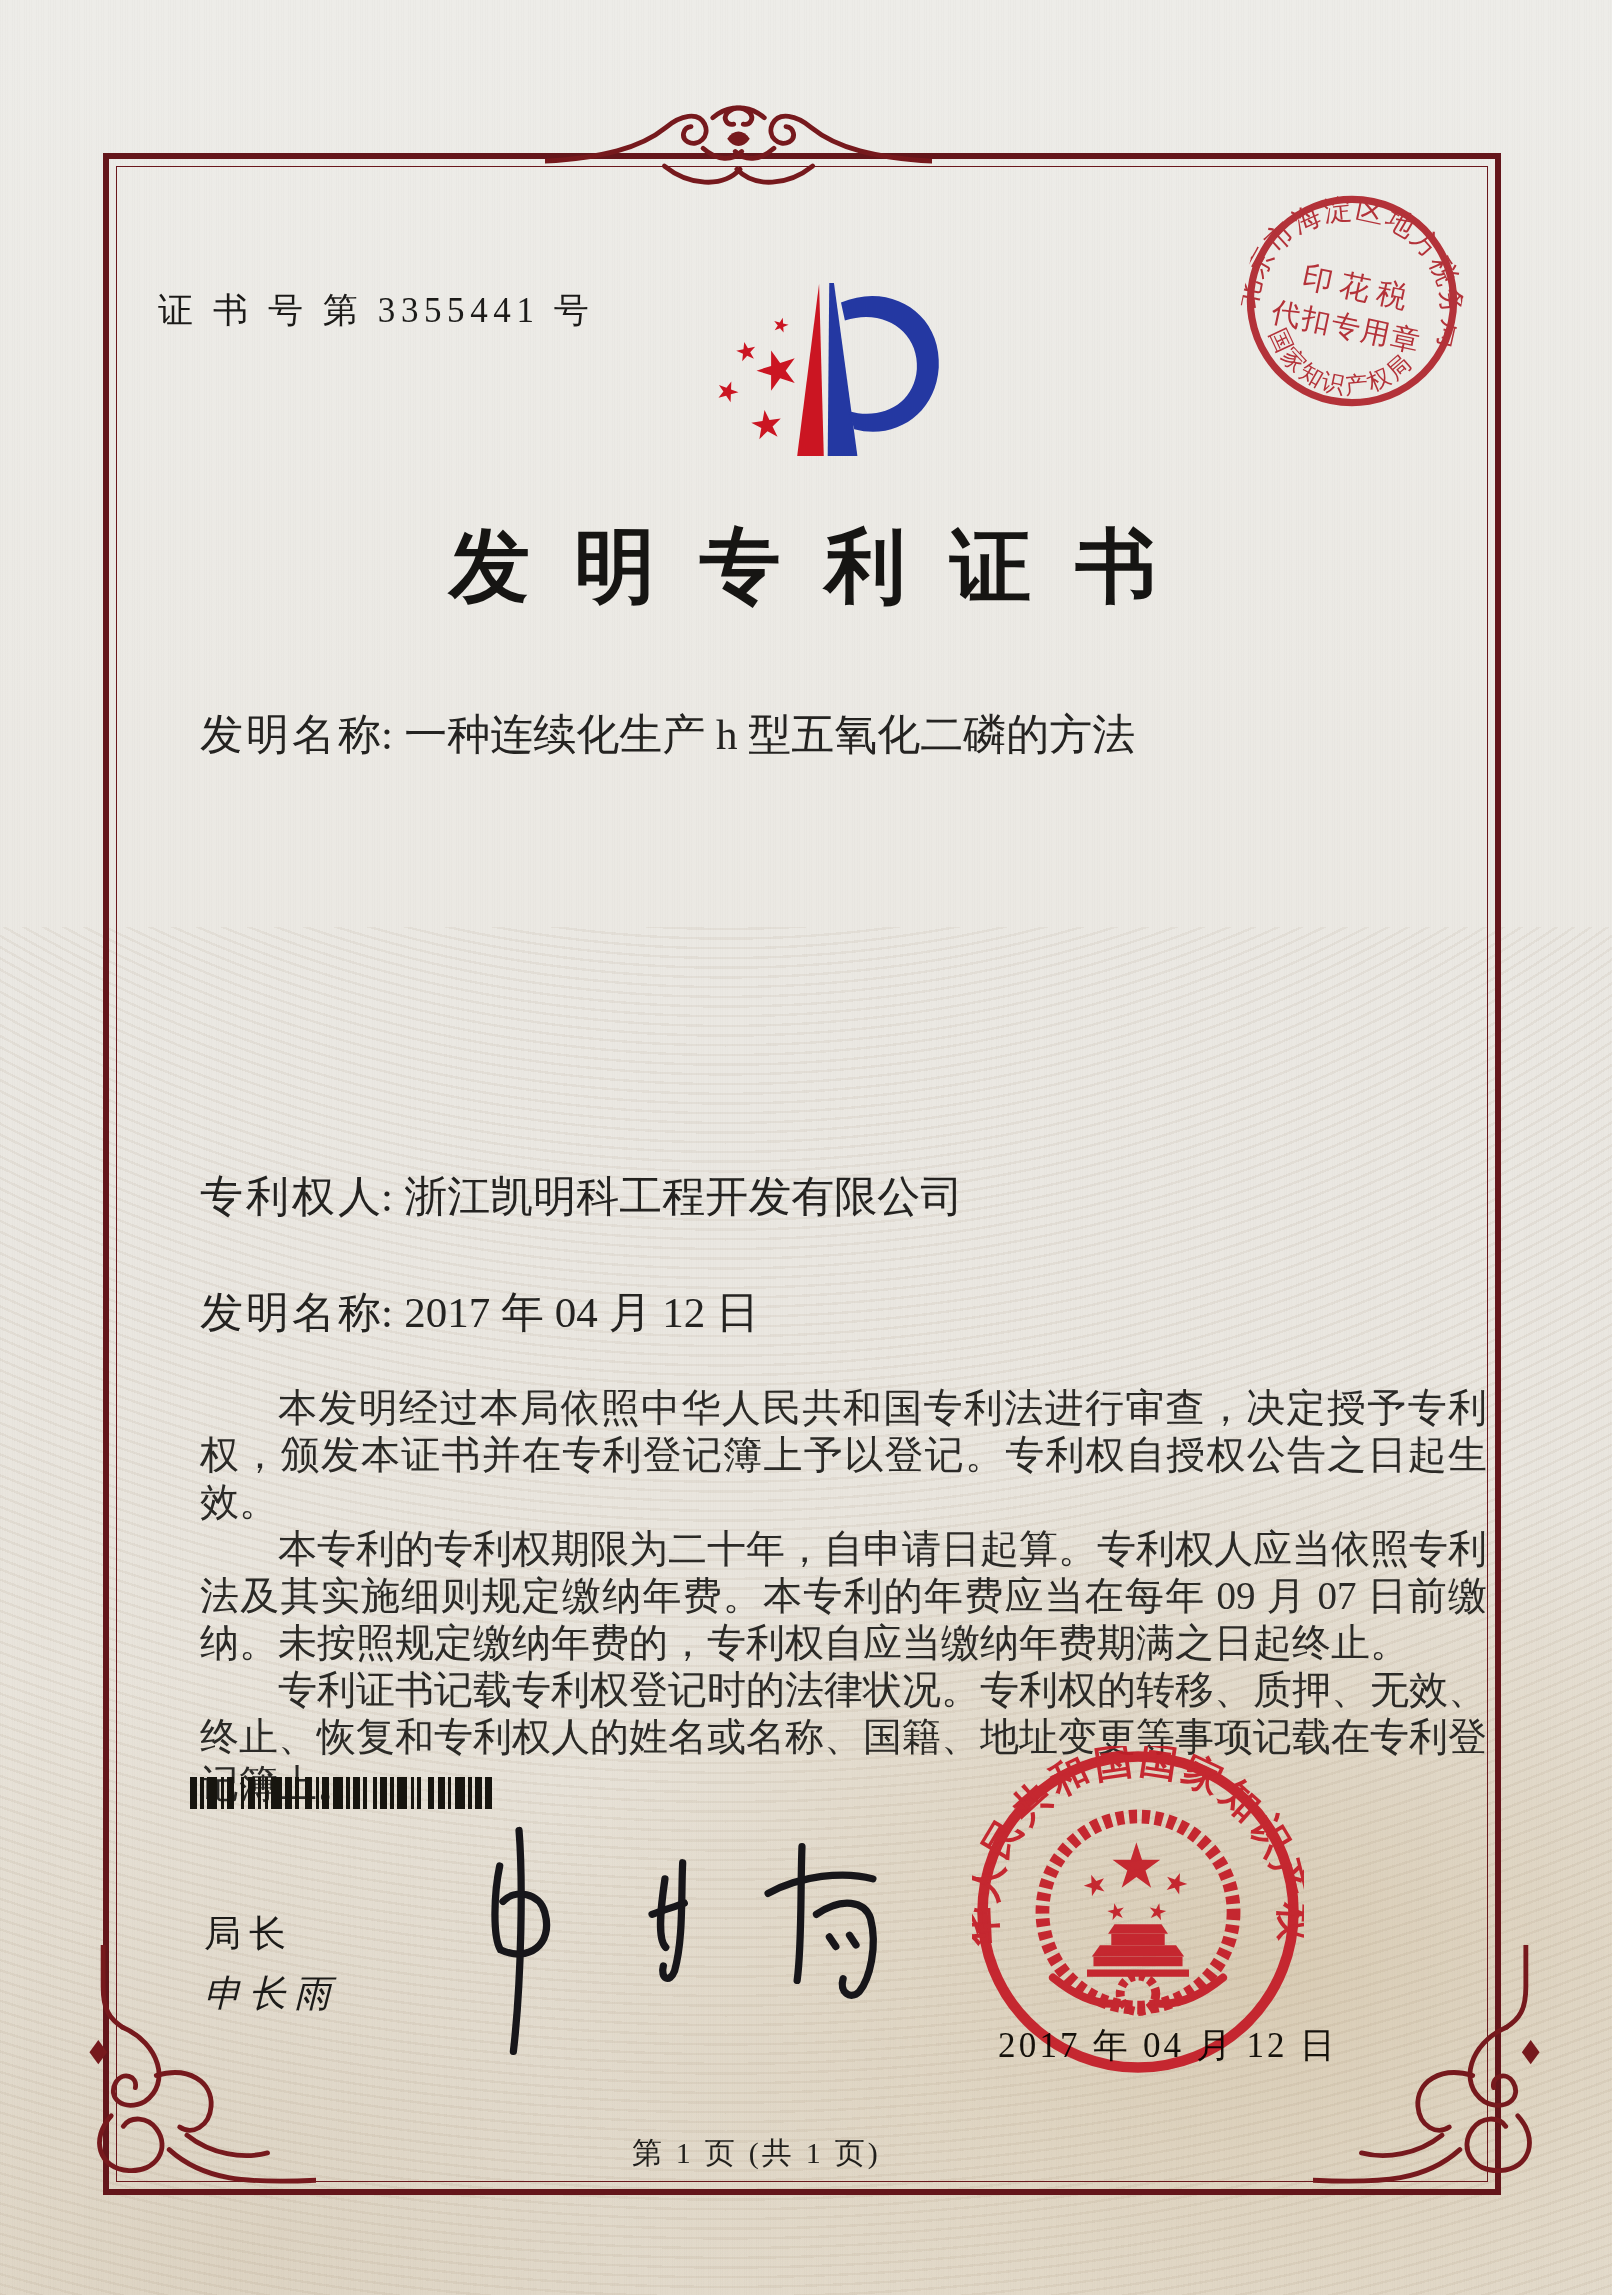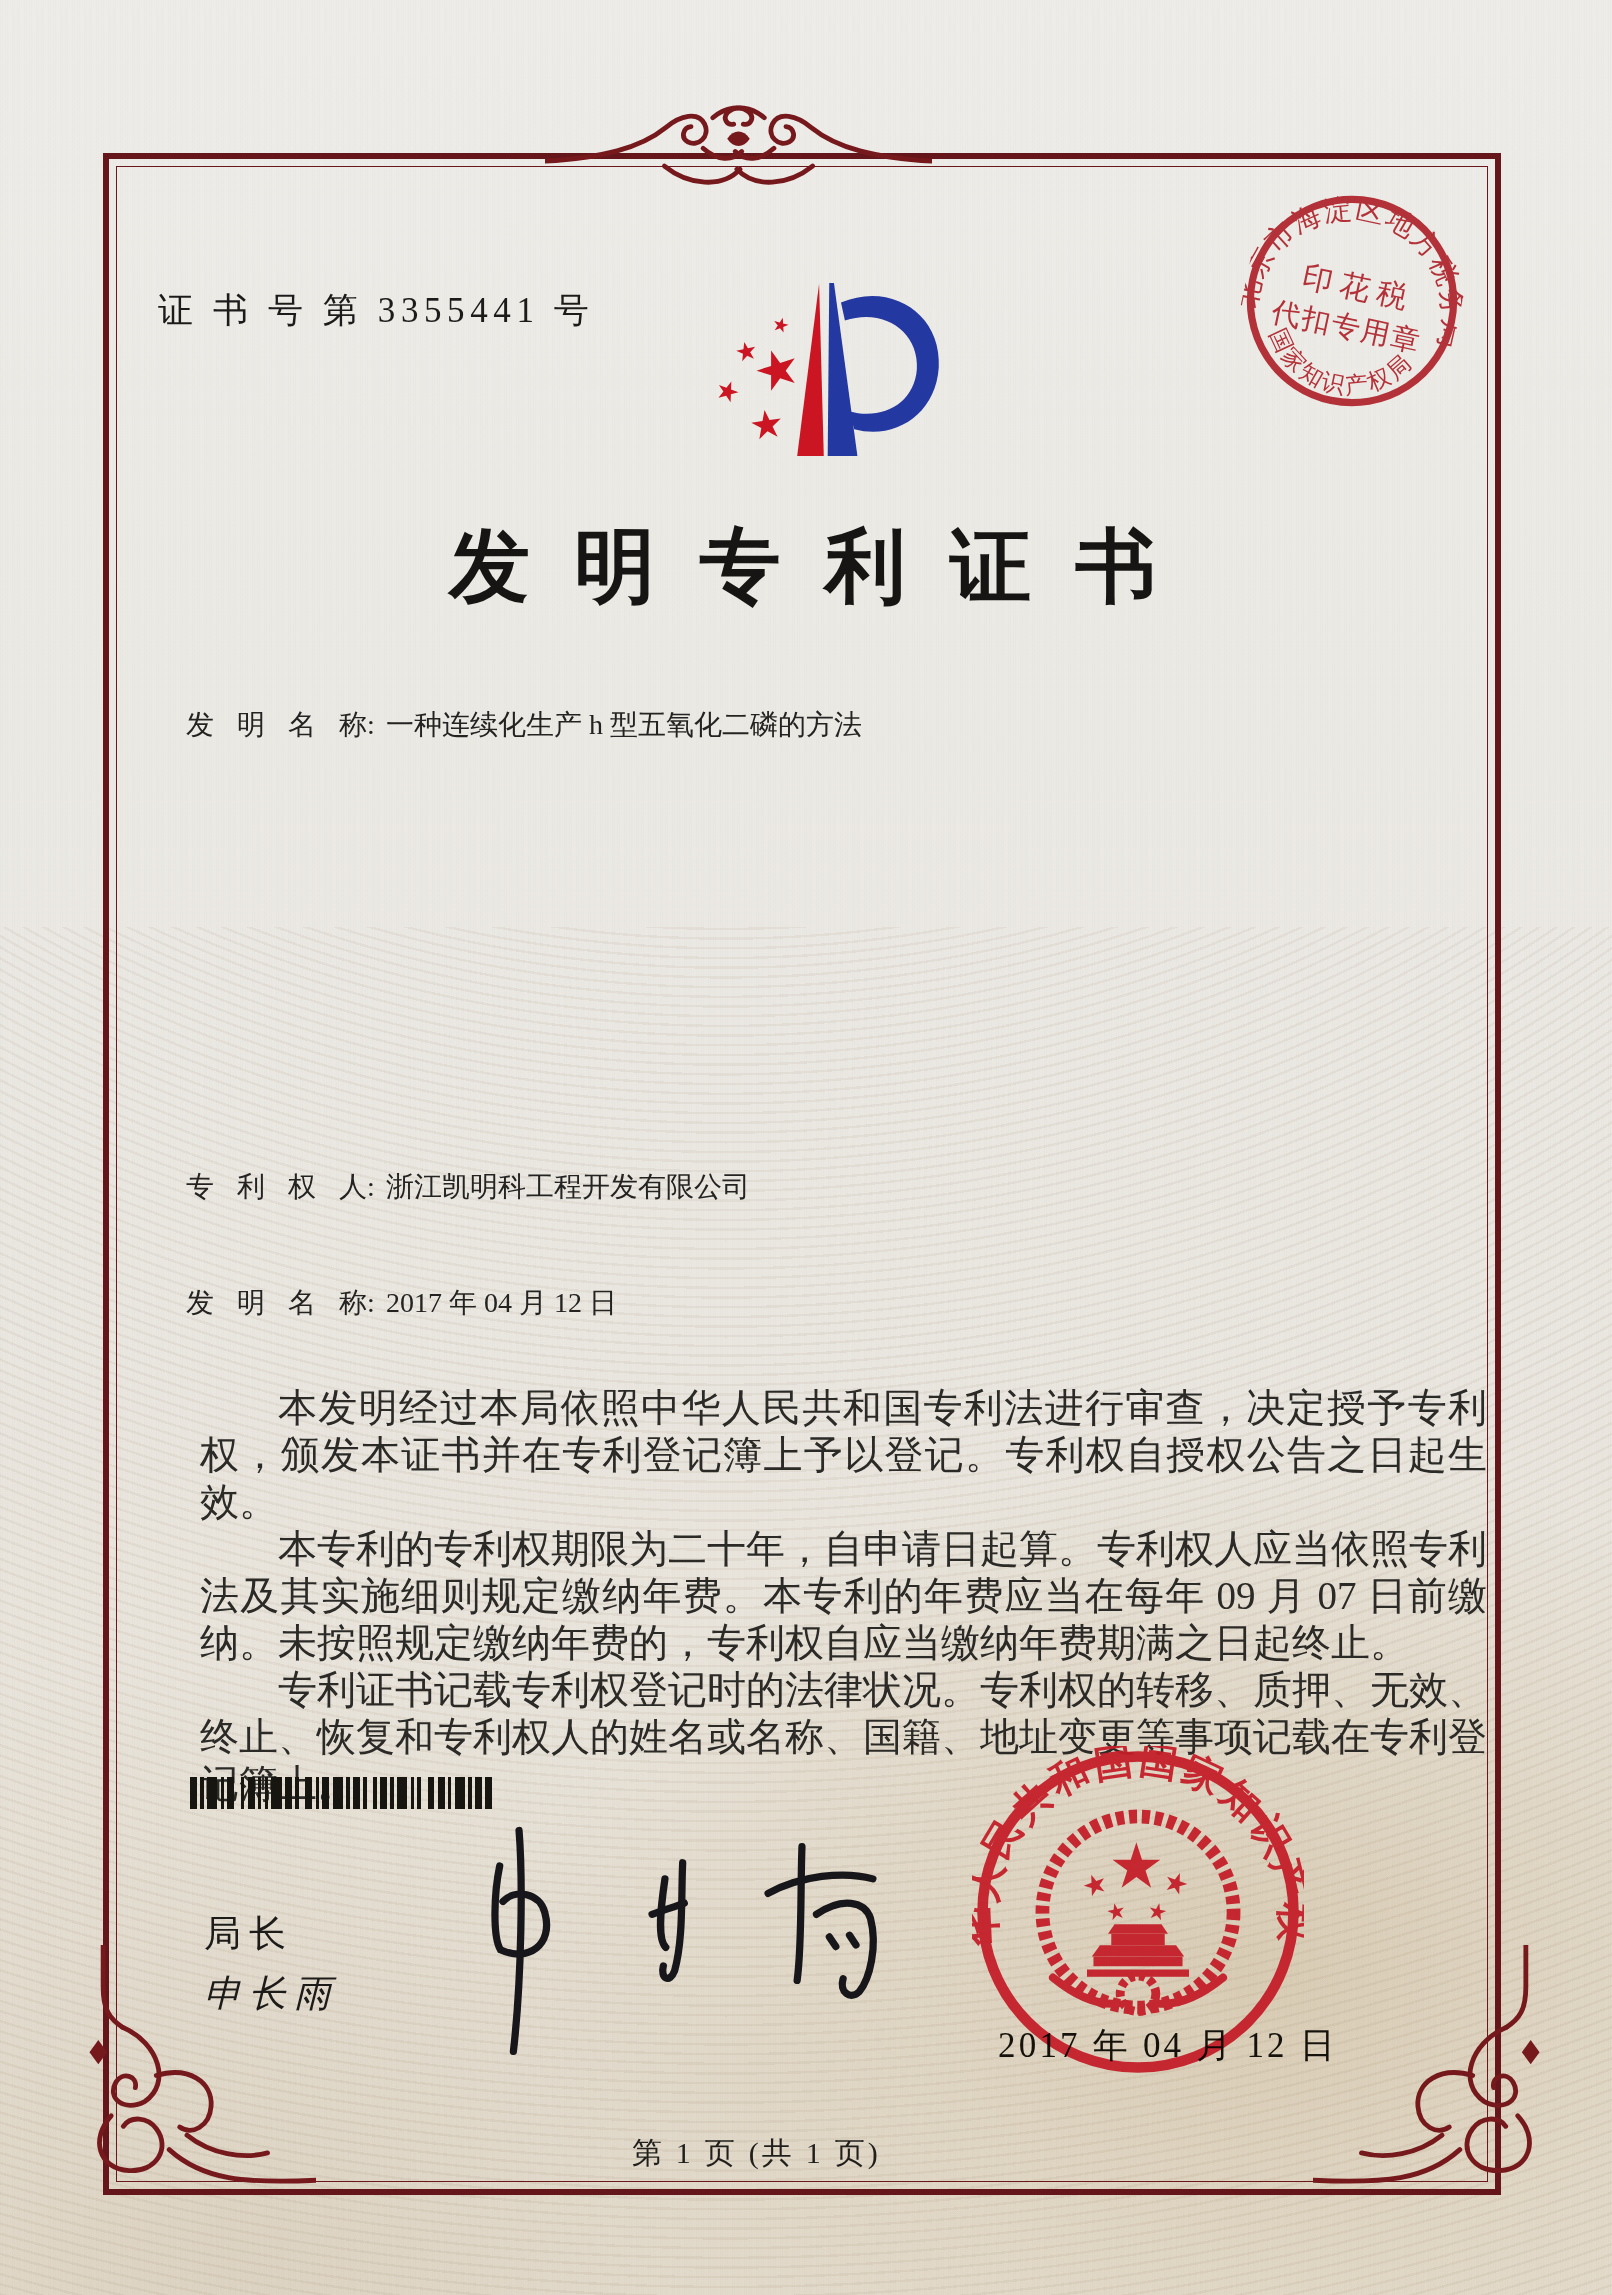--- a/index.html
+++ b/index.html
@@ -28,21 +28,21 @@
   .cert-no{position:absolute;left:158px;top:287px;font-size:35px;letter-spacing:5.6px;white-space:nowrap;}
 
   .logo{position:absolute;left:690px;top:258px;width:266px;height:219px;}
 
   .tax-stamp{position:absolute;left:1244px;top:193px;width:216px;height:216px;
     transform:rotate(12deg);opacity:.92;}
 
   .title{position:absolute;top:513px;left:50%;transform:translateX(-50%);
     font-size:81px;font-weight:bold;letter-spacing:8px;word-spacing:8px;white-space:nowrap;color:#161513;}
 
-  .field{position:absolute;left:186px;font-size:28px;white-space:nowrap;color:#242321;}
+  .field{position:absolute;left:200px;font-size:43px;white-space:nowrap;color:#242321;}
   .f0{top:706px}.f1{top:822px}.f2{top:937px}.f3{top:1053px}.f4{top:1168px}.f5{top:1284px}
   .flabel{display:inline-block;width:181px;text-align:justify;text-align-last:justify;vertical-align:top;}
   .fvalue{margin-left:11.3px;}
 
   .paras{position:absolute;left:200px;top:1384px;width:1287px;
     font-size:39px;line-height:47px;text-align:justify;color:#2b2a27;}
   .paras p{margin:0;text-indent:2em;}
 
   .barcode{position:absolute;left:190px;top:1777px;width:308px;height:32px;
     font-size:0;white-space:nowrap;overflow:hidden;}

